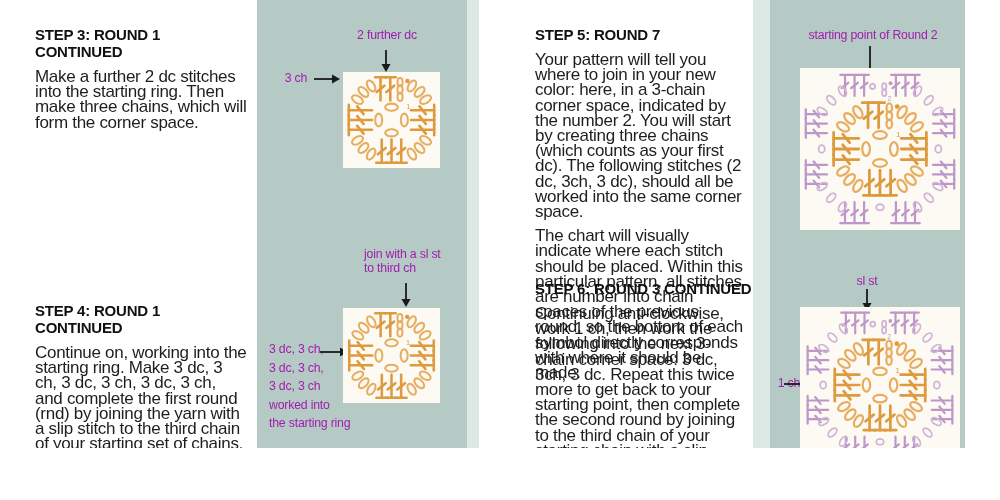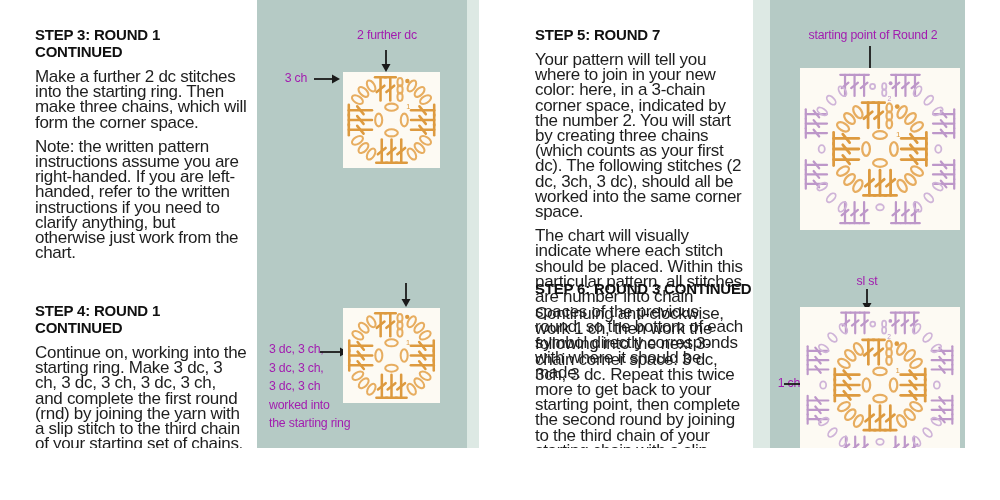--- a/index.html
+++ b/index.html
@@ -27,21 +27,20 @@
 <div class="spread">
 
   <div class="panel teal" style="left: 257px; width: 210px; background: rgb(181, 202, 197);"></div>
   <div class="strip pale" style="left: 467px; width: 12px; background: rgb(221, 233, 228);"></div>
   <div class="strip pale" style="left: 753px; width: 17px; background: rgb(221, 233, 228);"></div>
   <div class="panel teal" style="left: 770px; width: 195px; background: rgb(181, 202, 197);"></div>
 
   <div class="col" style="left:35px;top:26px;width:216px;">
     <h2>STEP 3: ROUND 1 CONTINUED</h2>
     <p>Make a further 2 dc stitches into the starting ring. Then make three chains, which will form the corner space.</p>
-    <p>Note: the written pattern instructions assume you are right-handed. If you are left-handed, refer to the written instructions if you need to clarify anything, but otherwise just work from the chart.</p>
   </div>
   <div class="col" style="left:35px;top:302px;width:216px;">
     <h2>STEP 4: ROUND 1 CONTINUED</h2>
     <p>Continue on, working into the starting ring. Make 3 dc, 3 ch, 3 dc, 3 ch, 3 dc, 3 ch, and complete the first round (rnd) by joining the yarn with a slip stitch to the third chain of your starting set of chains.</p>
   </div>
 
   <div class="dlabel ctr" style="left:337px;top:28px;width:100px;">2 further dc</div>
   <div class="arrow" style="left:380px;top:50px;">
     <svg width="12" height="23">
         <line x1="6" y1="0" x2="6" y2="15" stroke="#1a1a1a" stroke-width="1.8"></line>
@@ -187,20 +186,22 @@
             <g transform="translate(7,-31) rotate(90)">
               <ellipse rx="3.4" ry="2.1"></ellipse>
             </g>
           </g>
           <circle cx="13" cy="-32" r="1.8" fill="#dd9a3f"></circle>
           <text x="12" y="-9" font-size="6" fill="#dd9a3f">1</text>
         </g>
       </svg>
     </div>
 
+  <div class="dlabel pre" style="left:364px;top:247px;width:100px;">join with a sl st
+to third ch</div>
   <div class="arrow" style="left:400px;top:283px;">
     <svg width="12" height="25">
         <line x1="6" y1="0" x2="6" y2="17" stroke="#1a1a1a" stroke-width="1.8"></line>
         <polygon points="1.5,16 10.5,16 6,24" fill="#1a1a1a"></polygon>
       </svg>
   </div>
   <div class="dlabel pre wide-lh" style="left:269px;top:340px;width:110px;">3 dc, 3 ch,
 3 dc, 3 ch,
 3 dc, 3 ch
 worked into

